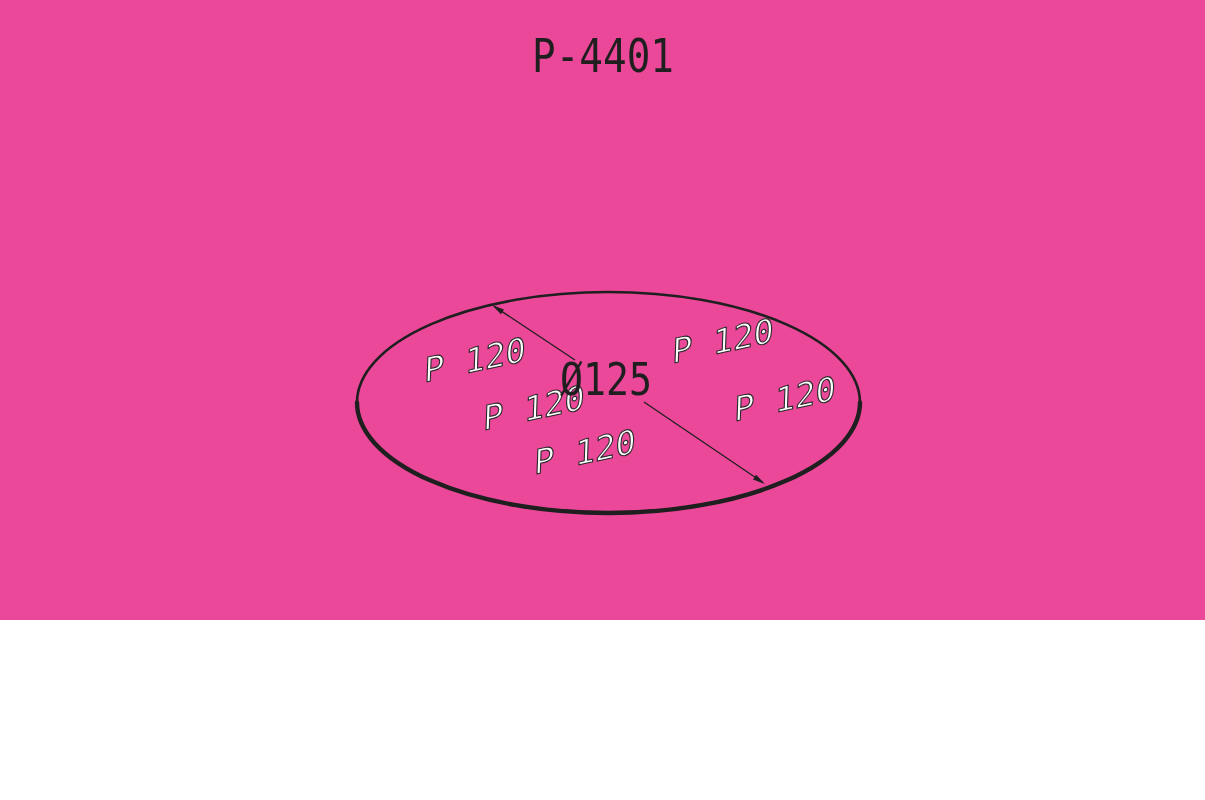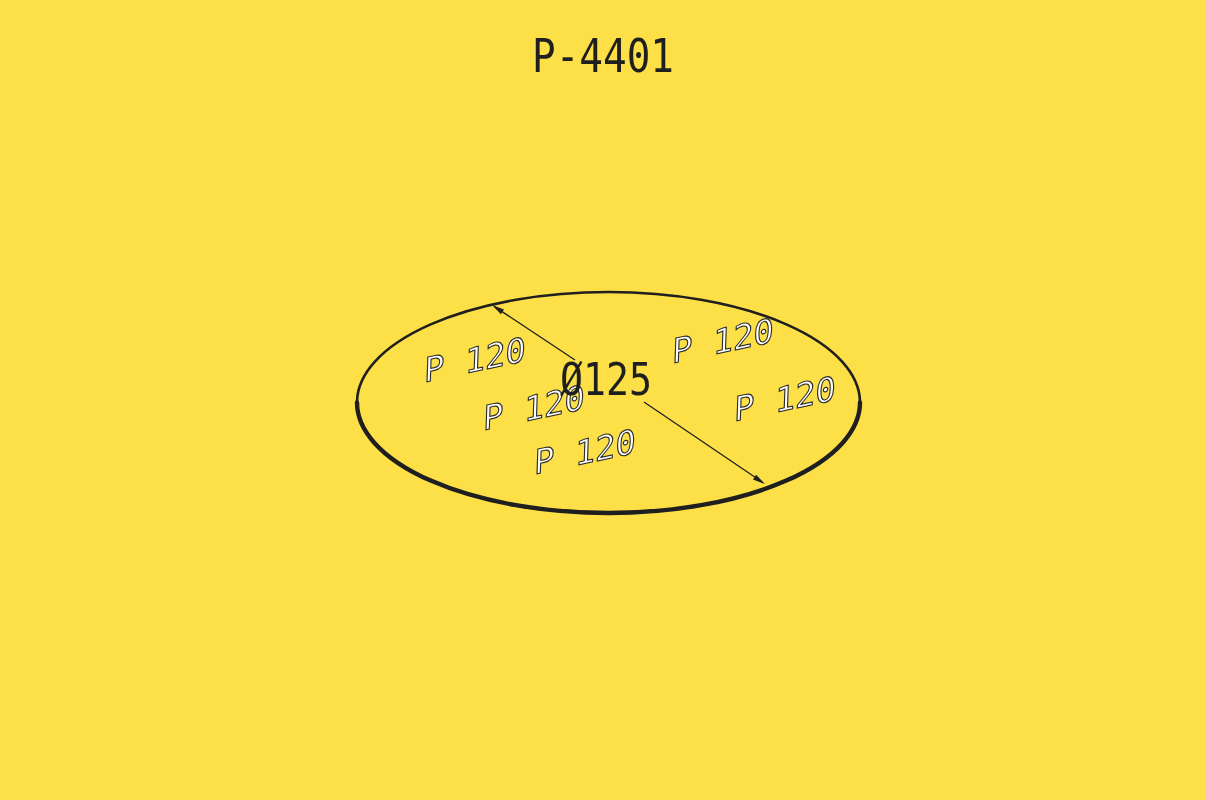--- a/index.html
+++ b/index.html
@@ -3,22 +3,22 @@
 <meta charset="utf-8">
 <style>
   html, body {
     margin: 0;
     padding: 0;
     background: #ffffff;
   }
   .canvas {
     position: relative;
     width: 1205px;
-    height: 800px;
-    background: #fde047;
+    height: 620px;
+    background: #ec4899;
     overflow: hidden;
     font-family: "DejaVu Sans Mono", "Liberation Mono", monospace;
   }
   svg text {
     font-family: "DejaVu Sans Mono", "Liberation Mono", monospace;
   }
   .title-text {
     font-size: 46px;
     fill: #1f1f1f;
     letter-spacing: 0;

